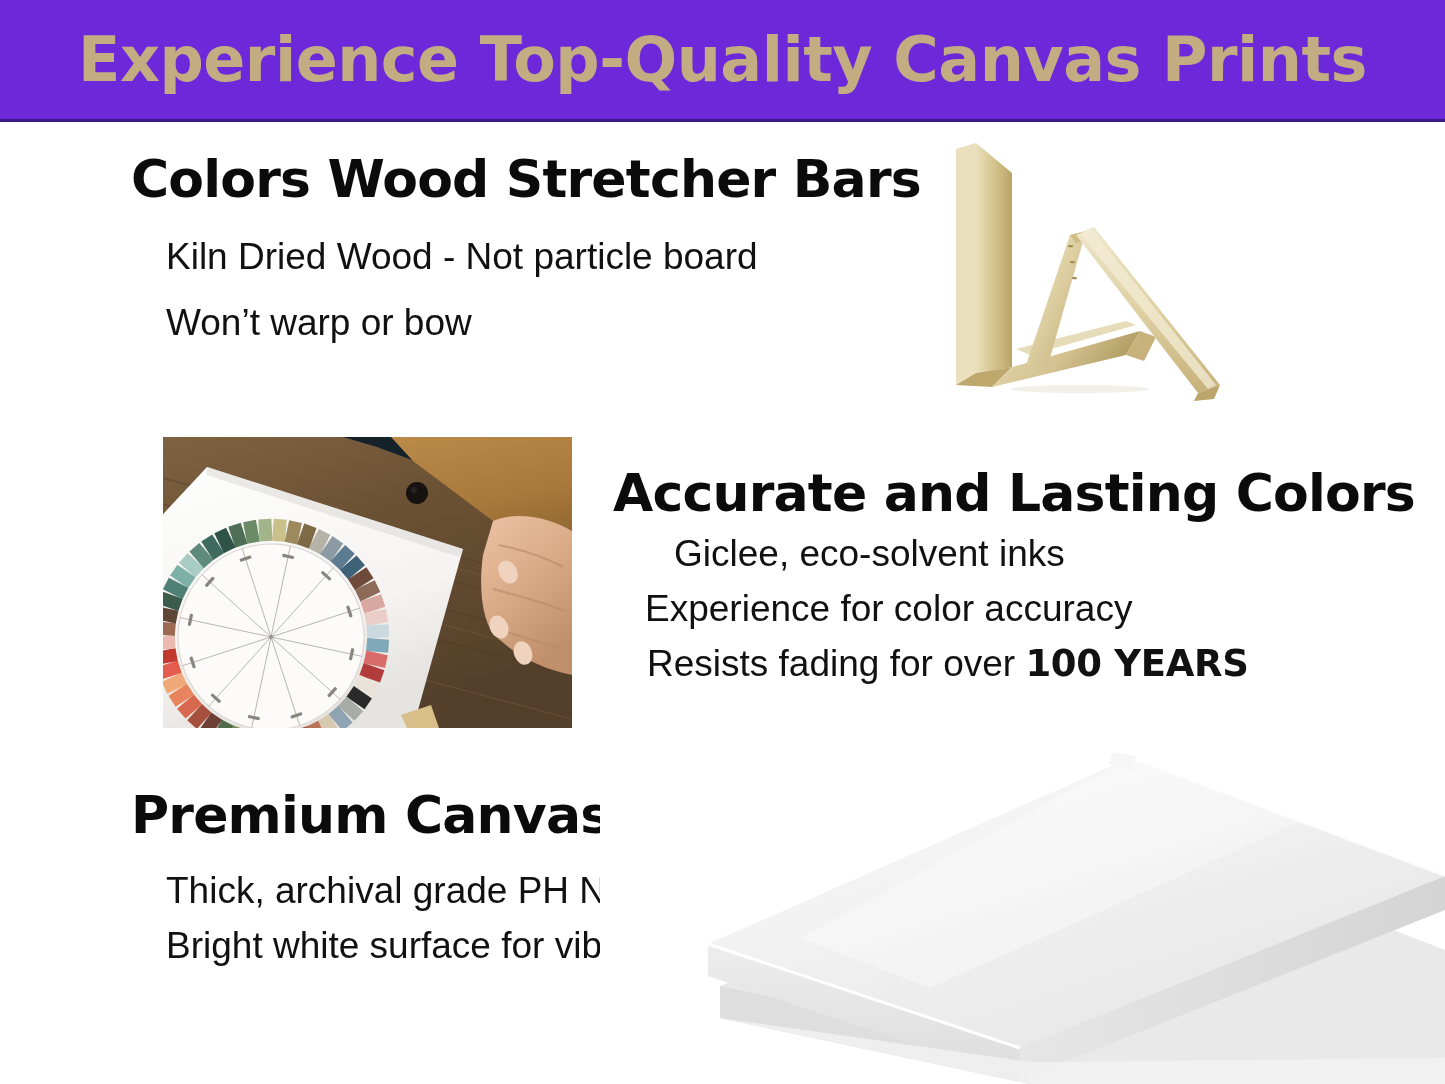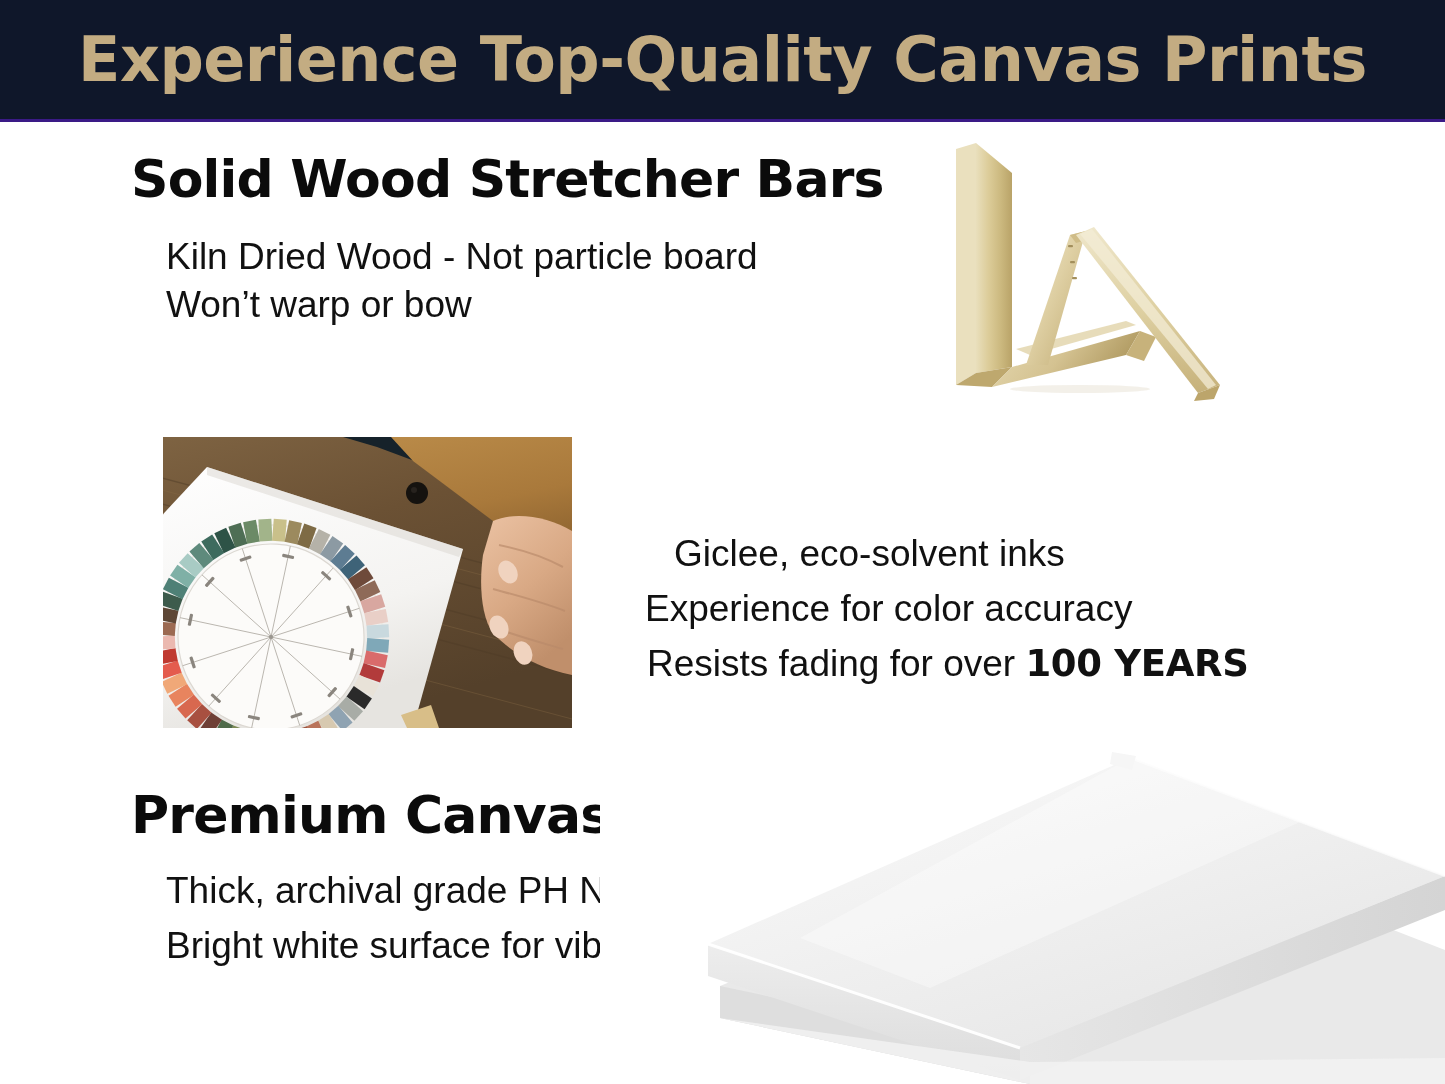--- a/index.html
+++ b/index.html
@@ -19,21 +19,21 @@
     overflow: hidden;
   }
 
   
   .banner {
     position: absolute;
     left: 0;
     top: 0;
     width: 1445px;
     height: 122px;
-    background: #0f172a;
+    background: #6d28d9;
     border-bottom: 3px solid #3A1A86;
     display: flex;
     align-items: center;
     justify-content: center;
     box-sizing: border-box;
   }
   .banner-title {
     color: #C3AC82;
     font-family: "DejaVu Sans", sans-serif;
     font-weight: bold;
@@ -66,21 +66,21 @@
   }
   .bullet-line b {
     font-family: "DejaVu Sans", sans-serif;
     font-weight: bold;
     letter-spacing: -0.3px;
   }
 
   
   #heading-1 { left: 131px; top: 152px; }
   #s1-l1 { left: 166px; top: 238px; }
-  #s1-l2 { left: 166px; top: 286px; }
+  #s1-l2 { left: 166px; top: 304px; }
   #s1-l3 { left: 166px; top: 350px; }
 
   
   #heading-2 { left: 613px; top: 466px; }
   #s2-l1 { left: 674px; top: 535px; }
   #s2-l2 { left: 645px; top: 590px; }
   #s2-l3 { left: 647px; top: 645px; }
 
   
   #heading-3 { left: 131px; top: 788px; }
@@ -123,21 +123,21 @@
 </style>
 </head>
 <body>
 
 <div id="page">
 
   <div class="banner">
     <div class="banner-title">Experience Top-Quality Canvas Prints</div>
   </div>
 
-  <div class="section-heading" id="heading-1">Solid Wood Stretcher Bars</div>
+  <div class="section-heading" id="heading-1">Colors Wood Stretcher Bars</div>
 
   <div class="bullet-line" id="s1-l1">Kiln Dried Wood - Not particle board</div>
   <div class="bullet-line" id="s1-l2">Won’t warp or bow</div>
 
   <div id="wood-photo">
     <svg width="300" height="272" viewBox="0 0 300 272" xmlns="http://www.w3.org/2000/svg">
       <defs>
         <linearGradient id="wgA" x1="0" y1="0" x2="1" y2="0">
           <stop offset="0%" stop-color="#E9DFBC"></stop>
           <stop offset="35%" stop-color="#DCCC99"></stop>
@@ -183,20 +183,21 @@
       <g fill="#A38F5C">
         <rect x="138" y="110" width="5" height="2.2" rx="1"></rect>
         <rect x="140" y="126" width="5" height="2.2" rx="1"></rect>
         <rect x="142" y="142" width="5" height="2.2" rx="1"></rect>
       </g>
 
       <ellipse cx="150" cy="254" rx="70" ry="4" fill="#E7E2D3" opacity="0.5"></ellipse>
     </svg>
   </div>
 
+  <div class="section-heading" id="heading-2">Accurate  and Lasting Colors</div>
 
   <div class="bullet-line" id="s2-l1">Giclee, eco-solvent inks</div>
   <div class="bullet-line" id="s2-l2">Experience for color accuracy</div>
   <div class="bullet-line" id="s2-l3"><span>Resists fading for over </span><b>100 YEARS</b></div>
 
   <div id="colorwheel-photo">
     <svg width="409" height="291" viewBox="0 0 409 291" xmlns="http://www.w3.org/2000/svg">
       <defs>
         <linearGradient id="tableWood" x1="0" y1="0" x2="0.4" y2="1">
           <stop offset="0%" stop-color="#7E6342"></stop>

